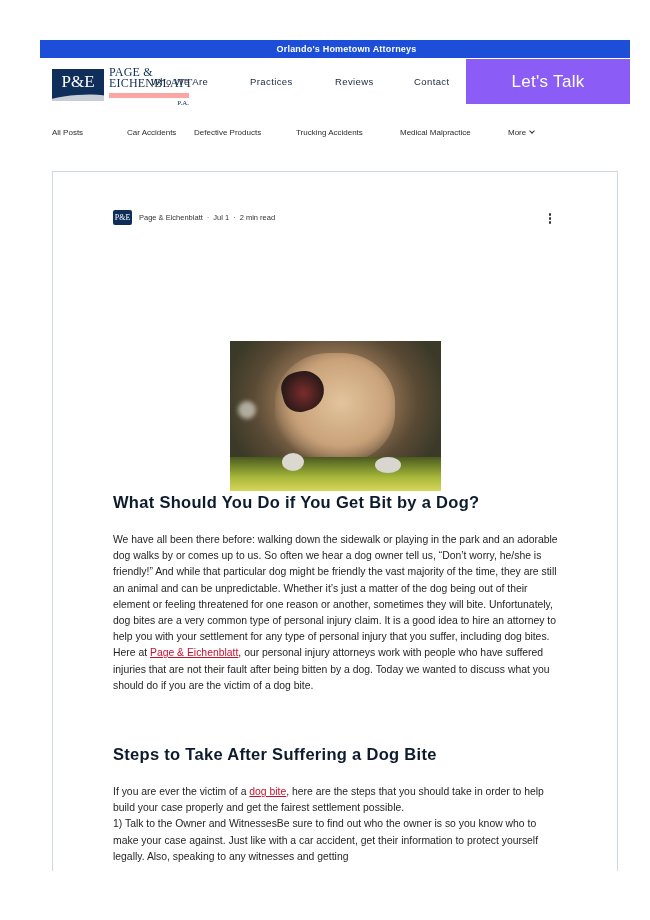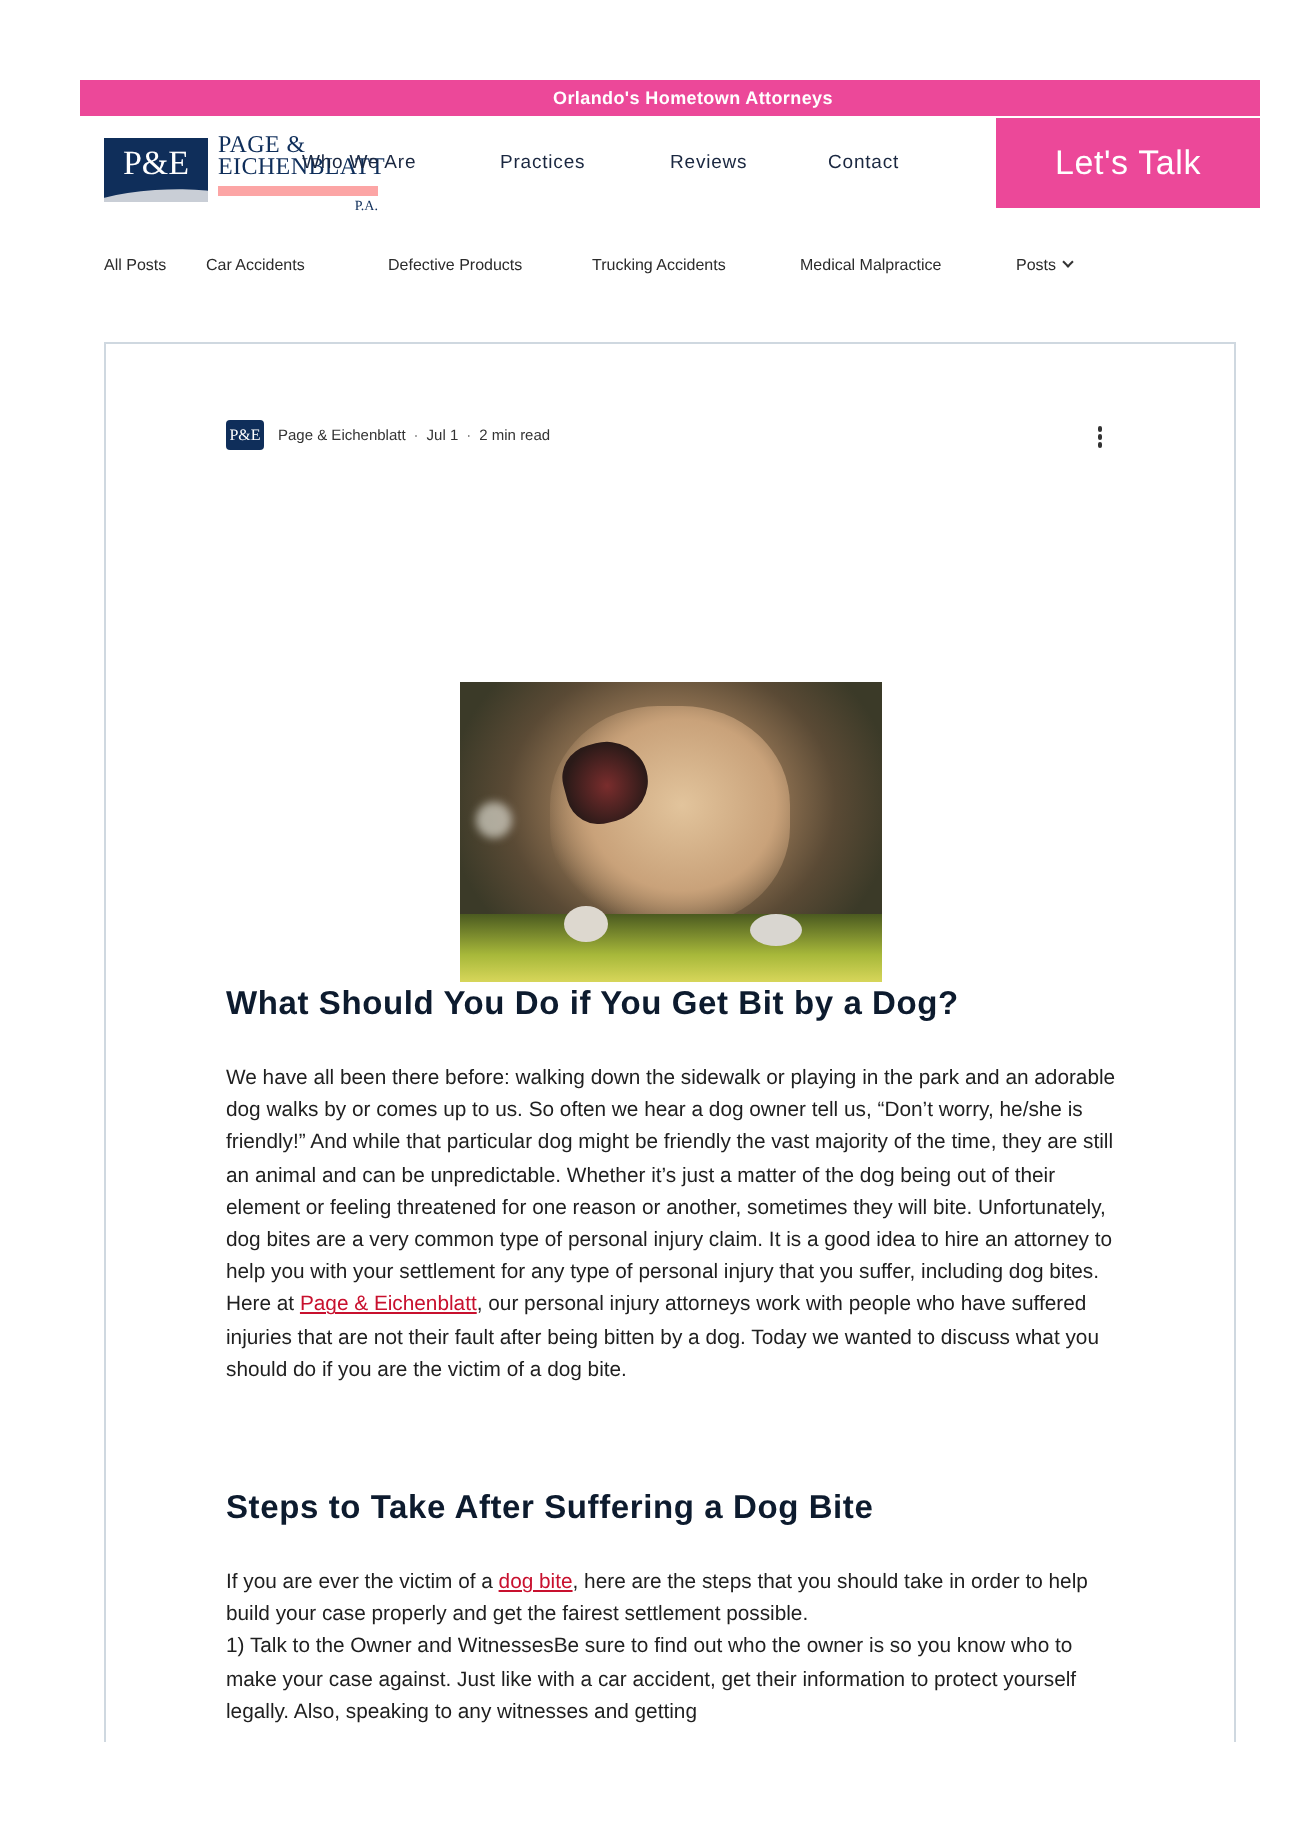--- a/index.html
+++ b/index.html
@@ -1,21 +1,21 @@
 <!DOCTYPE html>
 <html><head>
 <meta charset="utf-8">
 <style>
   * { box-sizing: border-box; margin: 0; padding: 0; }
   html, body { width: 650px; height: 920px; background: #ffffff; overflow: hidden; }
   body { font-family: "Liberation Sans", sans-serif; color: #0d1b2e; position: relative; }
 
   .topbar {
     position: absolute; left: 40px; top: 40px; width: 590px; height: 18px;
-    background: #ec4899; color: #ffffff; font-size: 9px; font-weight: bold;
+    background: #1d4ed8; color: #ffffff; font-size: 9px; font-weight: bold;
     display: flex; align-items: center; justify-content: center; letter-spacing: 0.2px; padding-left: 23px;
   }
   .header { position: absolute; left: 40px; top: 58px; width: 590px; height: 46px; }
   .logo { position: absolute; left: 12px; top: 9px; width: 140px; height: 38px; }
   .logo-box {
     position: absolute; left: 0; top: 2px; width: 52px; height: 32px;
     background: #0f2e5a; color: #fff; font-family: "Liberation Serif", serif;
     font-size: 17px; display: flex; align-items: center; justify-content: center;
     overflow: hidden;
   }
@@ -30,21 +30,21 @@
   }
   .logo-pa {
     position: absolute; left: 57px; top: 26px; width: 80px; font-family: "Liberation Serif", serif;
     color: #0f2e5a; font-size: 7px; text-align: right; border-top: 5px solid #fca5a5; padding-top: 0;
     height: 10px; line-height: 10px;
   }
   .nav-link {
     position: absolute; top: 18px; font-size: 9.5px; color: #1a2740; letter-spacing: 0.4px;
   }
   .cta {
-    position: absolute; right: 0; top: 1px; width: 132px; height: 45px; background: #ec4899;
+    position: absolute; right: 0; top: 1px; width: 164px; height: 45px; background: #8b5cf6;
     color: #ffffff; font-size: 17px; display: flex; align-items: center; justify-content: center;
     letter-spacing: 0.3px;
   }
 
   .catnav { position: absolute; left: 52px; top: 128px; height: 14px; display: flex; font-size: 8px; color: #2b2b2b; }
   .catnav .cat { position: absolute; white-space: nowrap; }
   .chev { display: inline-block; width: 4px; height: 4px; border-right: 1px solid #333; border-bottom: 1px solid #333; transform: rotate(45deg); margin-left: 4px; position: relative; top: -2px; }
 
   .card {
     position: absolute; left: 52px; top: 171px; width: 566px; height: 700px;
@@ -100,26 +100,26 @@
   </div>
   <a class="nav-link" style="left:111px">Who We Are</a>
   <a class="nav-link" style="left:210px">Practices</a>
   <a class="nav-link" style="left:295px">Reviews</a>
   <a class="nav-link" style="left:374px">Contact</a>
   <div class="cta">Let's Talk</div>
 </div>
 
 <div class="catnav">
   <a class="cat" style="left:0">All Posts</a>
-  <a class="cat" style="left:51px">Car Accidents</a>
+  <a class="cat" style="left:75px">Car Accidents</a>
   <a class="cat" style="left:142px">Defective Products</a>
   <a class="cat" style="left:244px">Trucking Accidents</a>
   <a class="cat" style="left:348px">Medical Malpractice</a>
   <a class="cat" style="left:456px">
-    <span>Posts</span><span class="chev"></span>
+    <span>More</span><span class="chev"></span>
   </a>
 </div>
 
 <div class="card">
   <div class="meta">
     <div class="avatar">P&amp;E</div>
     <span>Page &amp; Eichenblatt</span>
     <span class="sep">·</span>
     <span>Jul 1</span>
     <span class="sep">·</span>

